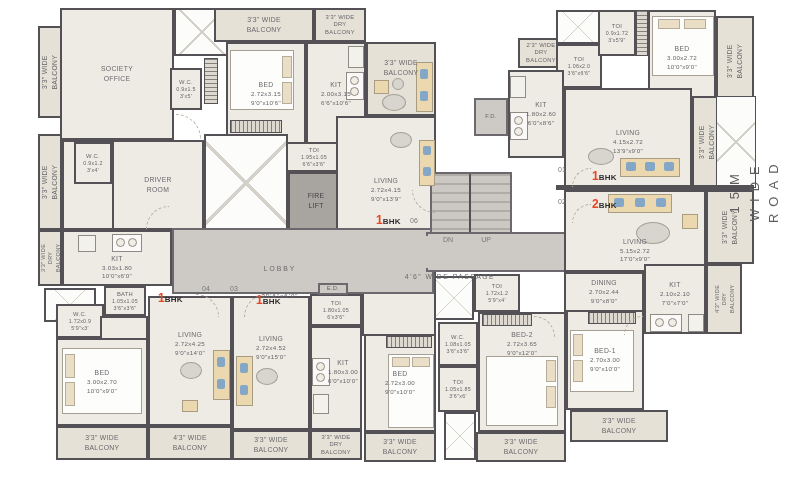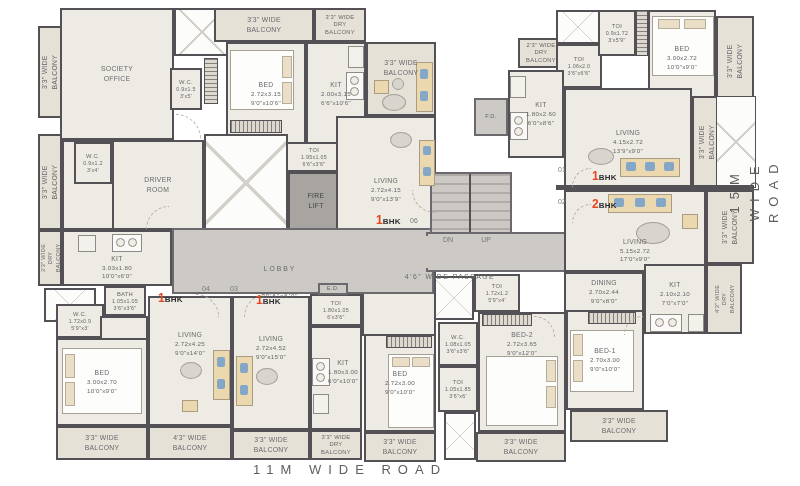--- a/index.html
+++ b/index.html
@@ -399,18 +399,17 @@
   <div class="dno" style="left:202px;top:285px">04</div>
   <div class="dno" style="left:230px;top:285px">03</div>
   <div class="tag" style="left:256px;top:290px"><span class="tn">1</span><span class="tb">BHK</span></div>
   <div class="tag" style="left:376px;top:210px"><span class="tn">1</span><span class="tb">BHK</span></div>
   <div class="dno" style="left:410px;top:217px">06</div>
   <div class="dno" style="left:558px;top:166px">01</div>
   <div class="tag" style="left:592px;top:166px"><span class="tn">1</span><span class="tb">BHK</span></div>
   <div class="dno" style="left:558px;top:198px">02</div>
   <div class="tag" style="left:592px;top:194px"><span class="tn">2</span><span class="tb">BHK</span></div>
 
-  <div class="roadh" style="left:180px;top:462px;width:340px">11M WIDE ROAD</div>
   <div class="vwrap roadv" style="left:736px;top:70px;width:36px;height:240px;position:absolute">
     <span class="vtext">15M WIDE ROAD</span>
   </div>
 
 </div>
 
 </body></html>

